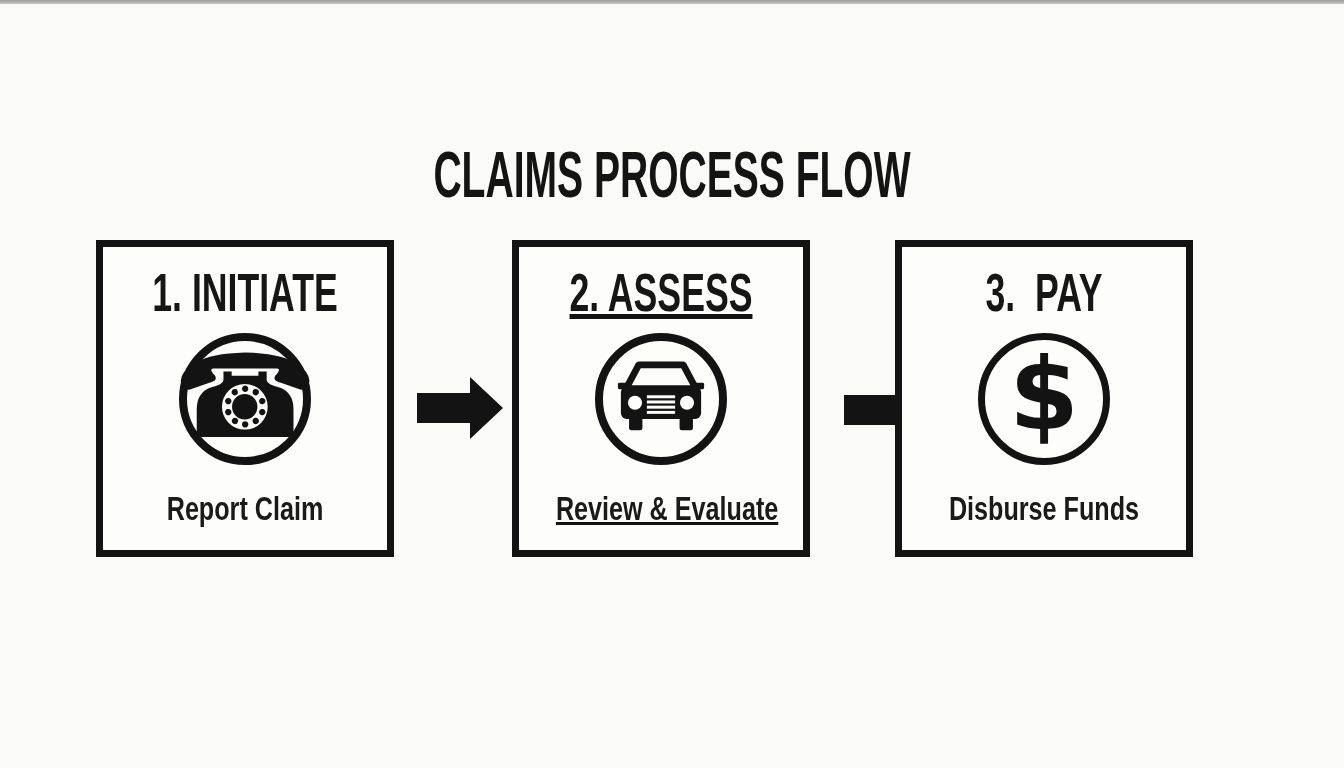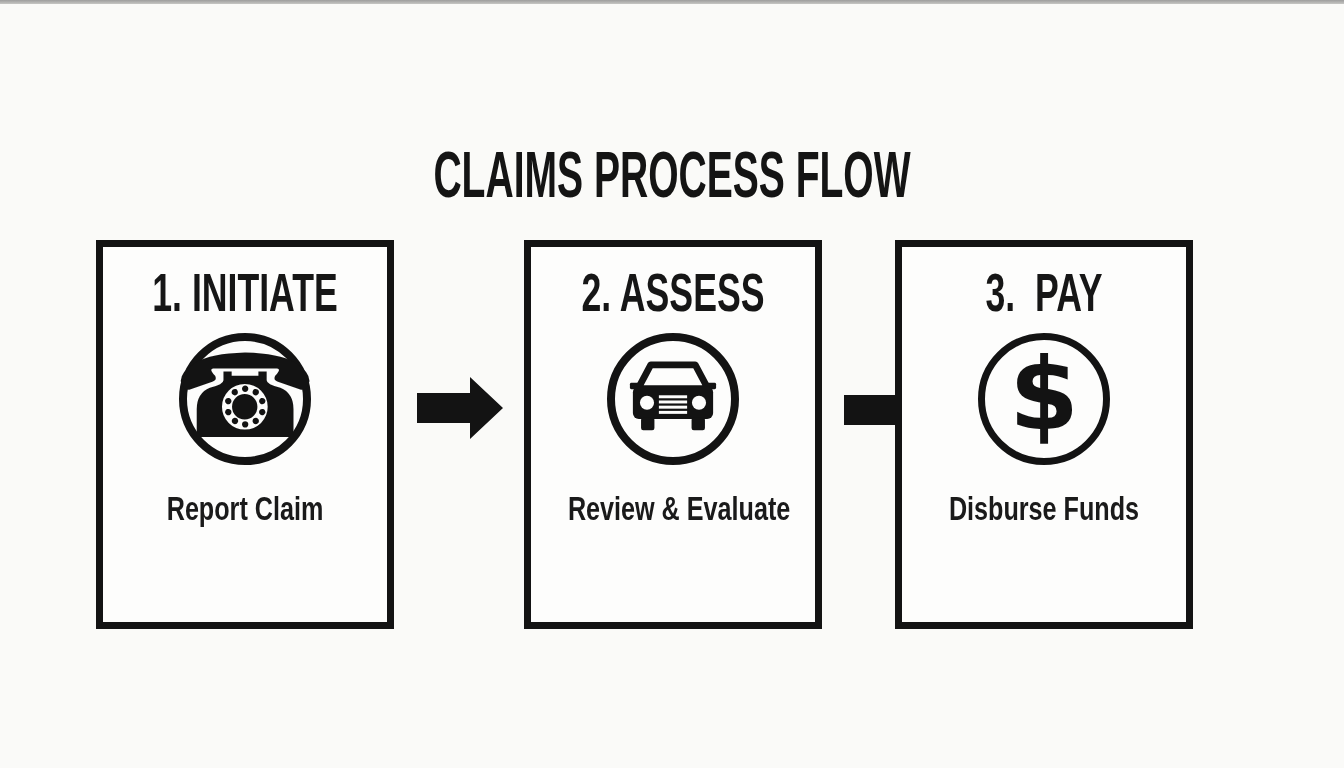--- a/index.html
+++ b/index.html
@@ -34,28 +34,28 @@
     letter-spacing: 0px;
     color: #141414;
     transform: scaleX(0.61);
     transform-origin: 50% 50%;
     white-space: pre;
   }
   .step-box {
     position: absolute;
     top: 240px;
     width: 298px;
-    height: 389px;
+    height: 317px;
     box-sizing: border-box;
     background: #fdfdfc;
     border: 7px solid #131313;
     text-align: center;
   }
   .step-box.pos-1 { left: 96px;  }
-  .step-box.pos-2 { left: 524px; }
+  .step-box.pos-2 { left: 512px; text-decoration: underline; }
   .step-box.pos-3 { left: 895px; }
 
   .step-heading {
     margin: 18px auto 0;
     font-size: 54px;
     font-weight: 700;
     line-height: 1;
     color: #161616;
     transform: scaleX(0.66);
     transform-origin: 50% 50%;

